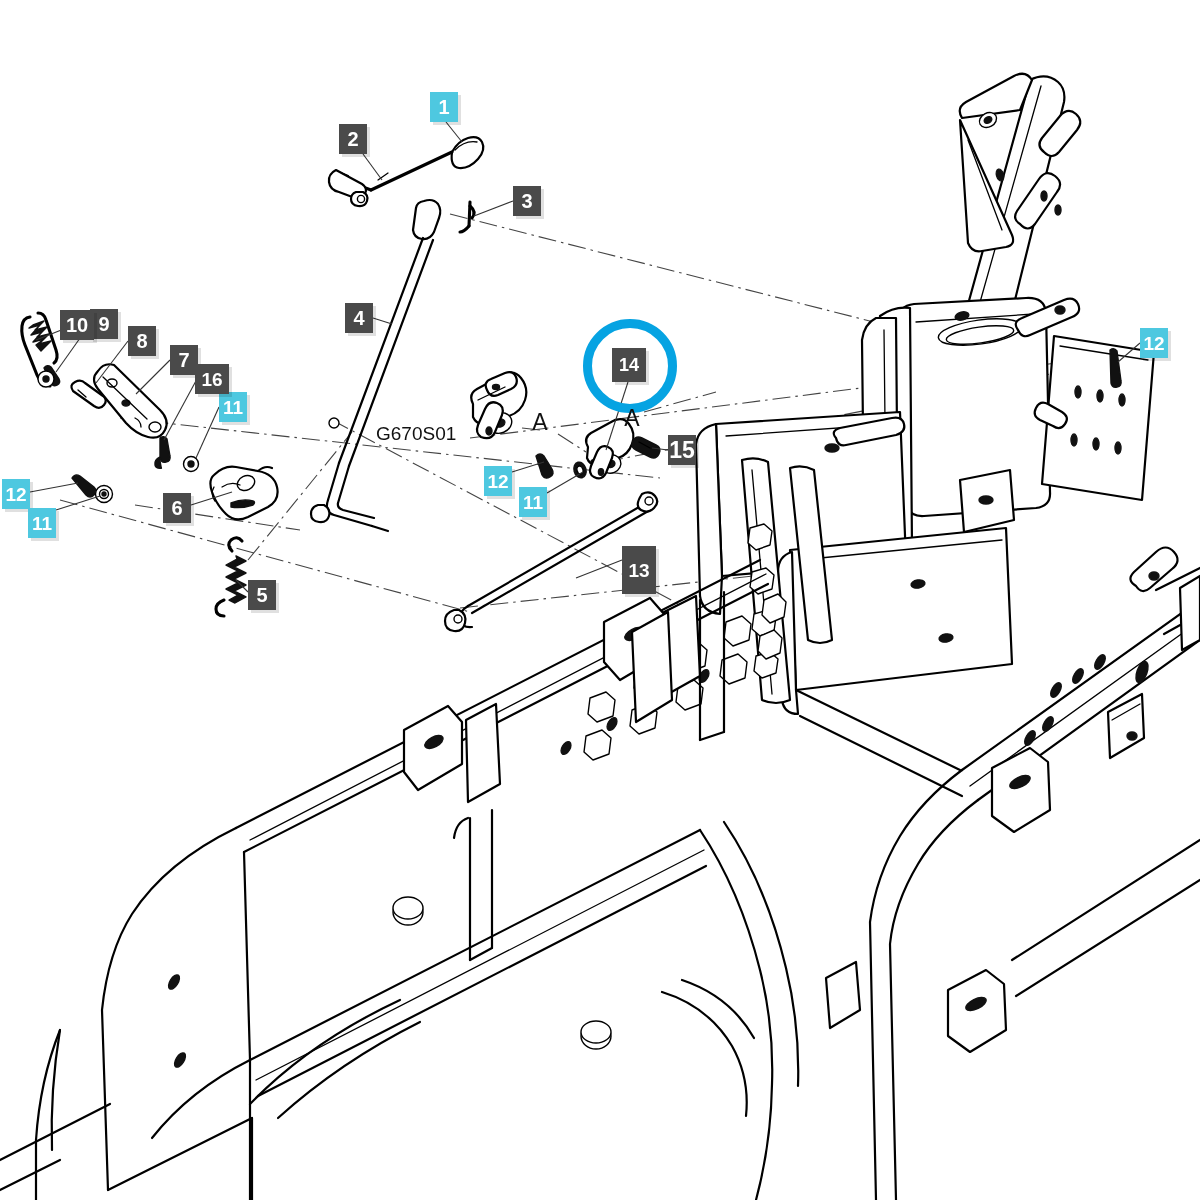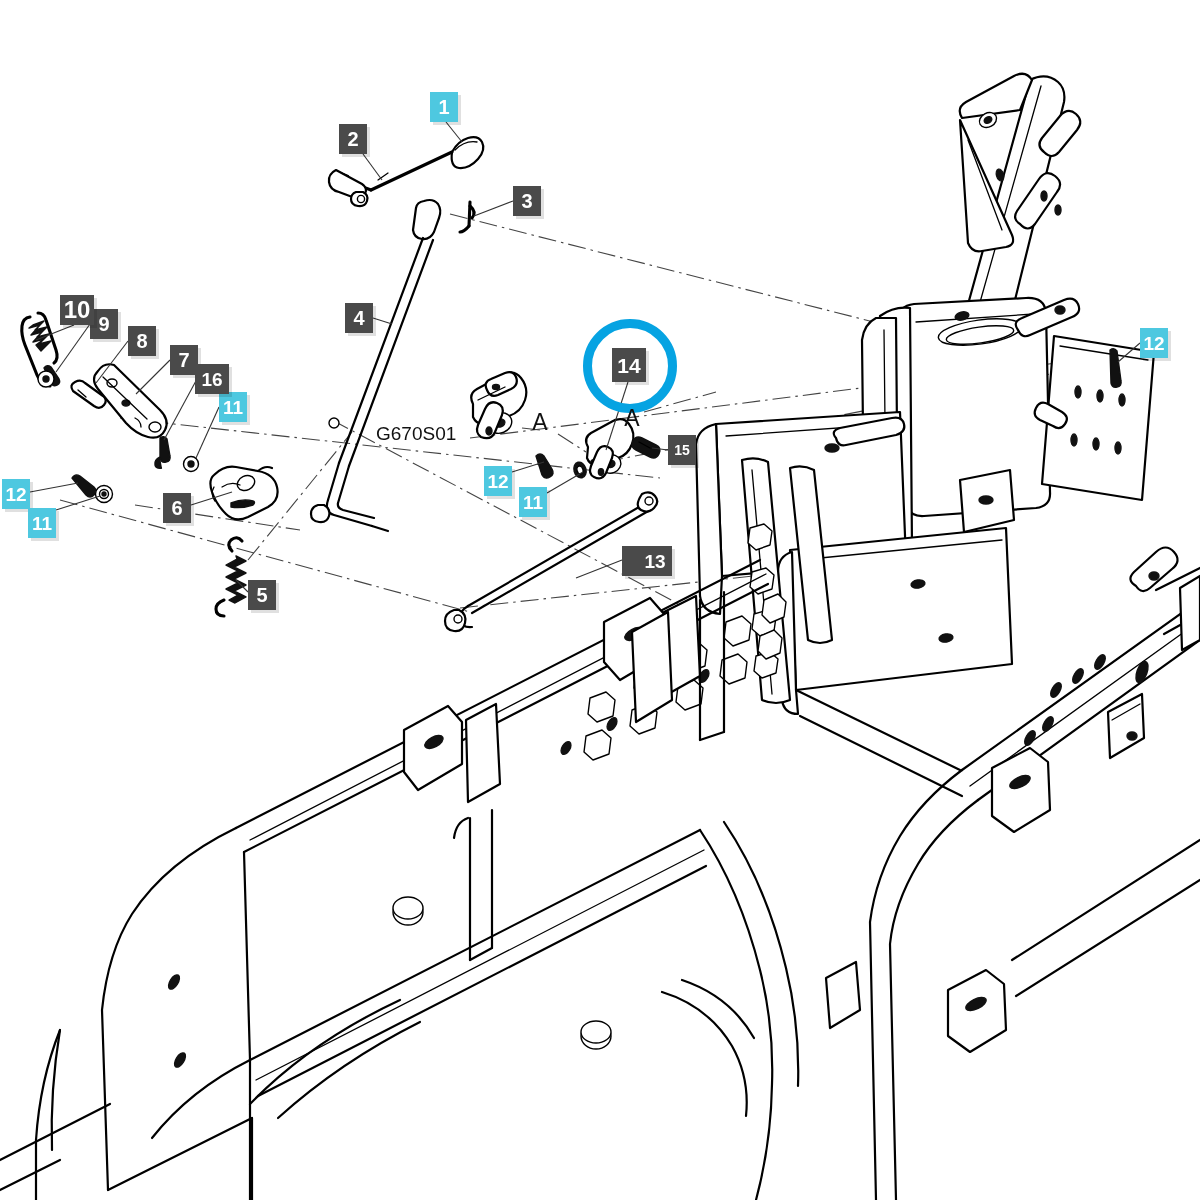--- a/index.html
+++ b/index.html
@@ -432,26 +432,26 @@
   <div id="badges">
       <div class="badge cyan" style="left: 430px; top: 92px; width: 28px; height: 30px; font-size: 20px;">1</div>
       <div class="badge dark" style="left: 339px; top: 124px; width: 28px; height: 30px; font-size: 20px;">2</div>
       <div class="badge dark" style="left: 513px; top: 186px; width: 28px; height: 30px; font-size: 20px;">3</div>
       <div class="badge dark" style="left: 345px; top: 303px; width: 28px; height: 30px; font-size: 20px;">4</div>
       <div class="badge dark" style="left: 248px; top: 580px; width: 28px; height: 30px; font-size: 20px;">5</div>
       <div class="badge dark" style="left: 163px; top: 493px; width: 28px; height: 30px; font-size: 20px;">6</div>
       <div class="badge dark" style="left: 170px; top: 345px; width: 28px; height: 30px; font-size: 20px;">7</div>
       <div class="badge dark" style="left: 128px; top: 326px; width: 28px; height: 30px; font-size: 20px;">8</div>
       <div class="badge dark" style="left: 90px; top: 309px; width: 28px; height: 30px; font-size: 20px;">9</div>
-      <div class="badge dark" style="left: 60px; top: 295px; width: 34px; height: 30px; font-size: 24px;">10</div>
+      <div class="badge dark" style="left: 60px; top: 310px; width: 34px; height: 30px; font-size: 20px;">10</div>
       <div class="badge cyan" style="left: 219px; top: 392px; width: 28px; height: 30px; font-size: 19px;">11</div>
       <div class="badge dark" style="left: 183px; top: 364px; width: 34px; height: 30px; font-size: 19px; margin-left: 12px;">16</div>
       <div class="badge cyan" style="left: 2px; top: 479px; width: 28px; height: 30px; font-size: 19px;">12</div>
       <div class="badge cyan" style="left: 28px; top: 508px; width: 28px; height: 30px; font-size: 19px;">11</div>
       <div class="badge cyan" style="left: 484px; top: 466px; width: 28px; height: 30px; font-size: 19px;">12</div>
       <div class="badge cyan" style="left: 519px; top: 487px; width: 28px; height: 30px; font-size: 19px;">11</div>
-      <div class="badge dark" style="left: 622px; top: 546px; width: 34px; height: 30px; font-size: 19px; padding-left: 16px;">13</div>
-      <div class="badge dark" style="left: 612px; top: 348px; width: 34px; height: 34px; font-size: 21px;">14</div>
-      <div class="badge dark" style="left: 668px; top: 435px; width: 28px; height: 30px; font-size: 14px;">15</div>
+      <div class="badge dark" style="left: 622px; top: 546px; width: 34px; height: 48px; font-size: 19px;">13</div>
+      <div class="badge dark" style="left: 612px; top: 348px; width: 34px; height: 34px; font-size: 18px;">14</div>
+      <div class="badge dark" style="left: 668px; top: 435px; width: 28px; height: 30px; font-size: 23px;">15</div>
       <div class="badge cyan" style="left: 1140px; top: 328px; width: 28px; height: 30px; font-size: 19px;">12</div>
     </div>
 
 </div>
 
 </body></html>

